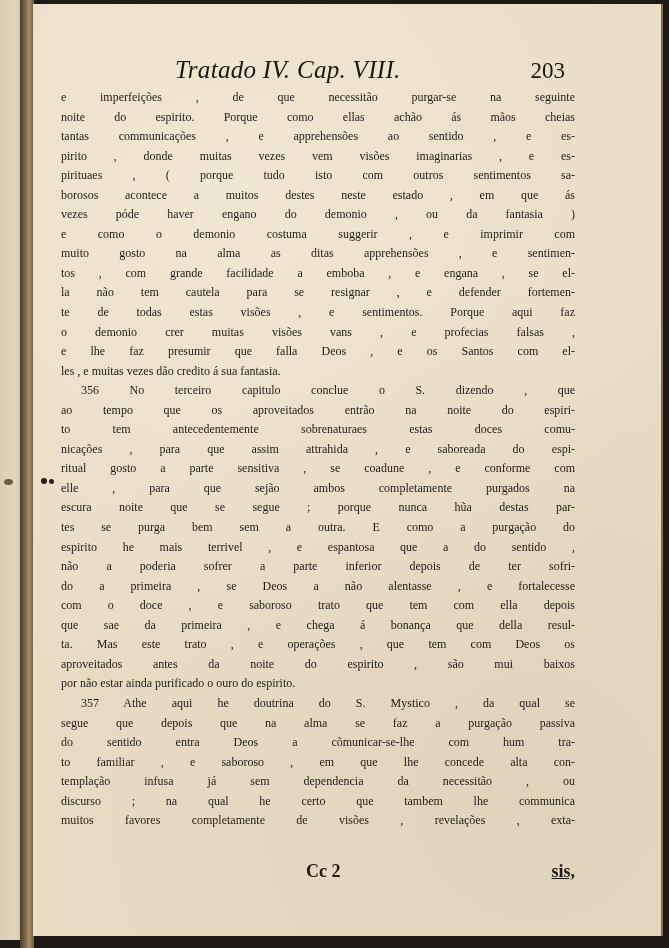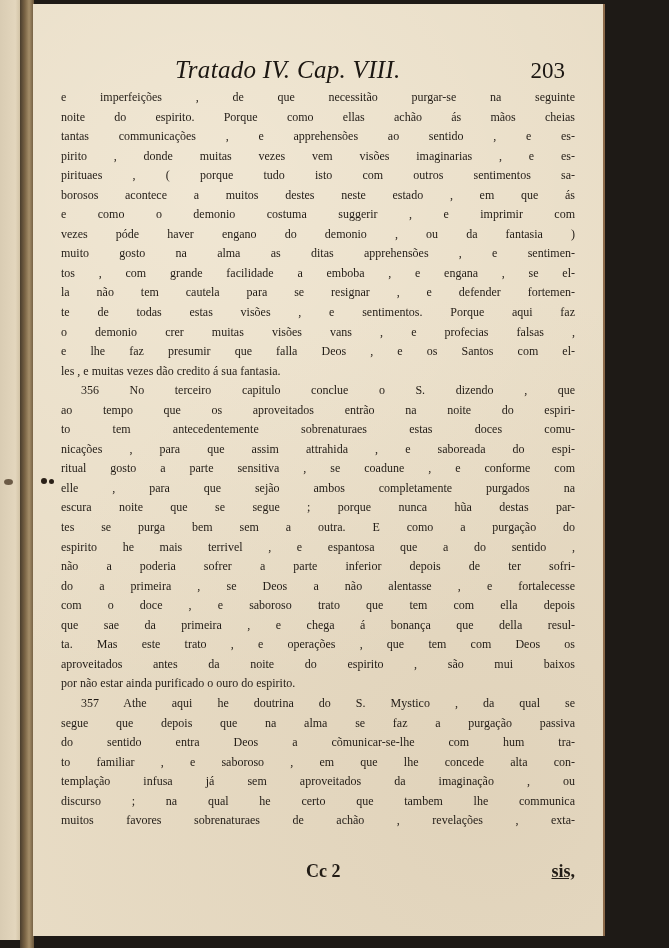--- a/index.html
+++ b/index.html
@@ -11,21 +11,21 @@
   }
   .prev-page {
     position: absolute; left: 0; top: 0; width: 22px; height: 940px;
     background: linear-gradient(90deg, #d9ccb3 0%, #e3d6bd 70%, #cbbb9c 100%);
   }
   .gutter {
     position: absolute; left: 20px; top: 0; width: 14px; height: 948px;
     background: linear-gradient(90deg, #4a3d2d 0%, #7a6445 35%, #a58e69 65%, #6b573c 100%);
   }
   .page {
-    position: absolute; left: 33px; top: 4px; width: 572px; height: 932px;
+    position: absolute; left: 33px; top: 4px; width: 630px; height: 932px;
     background: #e8dcc5;
     background-image:
       radial-gradient(circle at 30% 20%, rgba(255,250,238,0.35), transparent 60%),
       radial-gradient(circle at 80% 85%, rgba(190,170,140,0.18), transparent 55%);
     box-shadow: inset -2px 0 0 #8c6a4a;
   }
   .running-head {
     position: absolute; left: 142px; top: 52px; width: 390px;
     height: 30px; color: #1c1712;
   }
@@ -75,22 +75,22 @@
     <span class="folio">203</span>
   </div>
 
   <div class="body-text" id="body-text">
       <span class="line">e imperfeições , de que necessitão purgar-se na seguinte</span>
       <span class="line">noite do espirito. Porque como ellas achão ás mãos cheias</span>
       <span class="line">tantas communicações , e apprehensões ao sentido , e es-</span>
       <span class="line">pirito , donde muitas vezes vem visões imaginarias , e es-</span>
       <span class="line">pirituaes , ( porque tudo isto com outros sentimentos sa-</span>
       <span class="line">borosos acontece a muitos destes neste estado , em que ás</span>
+      <span class="line">vezes póde haver engano do demonio , ou da fantasia )</span>
       <span class="line">e como o demonio costuma suggerir , e imprimir com</span>
-      <span class="line">vezes póde haver engano do demonio , ou da fantasia )</span>
       <span class="line">muito gosto na alma as ditas apprehensões , e sentimen-</span>
       <span class="line">tos , com grande facilidade a emboba , e engana , se el-</span>
       <span class="line">la não tem cautela para se resignar , e defender fortemen-</span>
       <span class="line">te de todas estas visões , e sentimentos. Porque aqui faz</span>
       <span class="line">o demonio crer muitas visões vans , e profecias falsas ,</span>
       <span class="line">e lhe faz presumir que falla Deos , e os Santos com el-</span>
       <span class="line last">les , e muitas vezes dão credito á sua fantasia.</span>
       <span class="line indent">356 No terceiro capitulo conclue o S. dizendo , que</span>
       <span class="line">ao tempo que os aproveitados entrão na noite do espiri-</span>
       <span class="line">to tem antecedentemente sobrenaturaes estas doces comu-</span>
@@ -104,23 +104,23 @@
       <span class="line">do a primeira , se Deos a não alentasse , e fortalecesse</span>
       <span class="line">com o doce , e saboroso trato que tem com ella depois</span>
       <span class="line">que sae da primeira , e chega á bonança que della resul-</span>
       <span class="line">ta. Mas este trato , e operações , que tem com Deos os</span>
       <span class="line">aproveitados antes da noite do espirito , são mui baixos</span>
       <span class="line last">por não estar ainda purificado o ouro do espirito.</span>
       <span class="line indent">357 Athe aqui he doutrina do S. Mystico , da qual se</span>
       <span class="line">segue que depois que na alma se faz a purgação passiva</span>
       <span class="line">do sentido entra Deos a cõmunicar-se-lhe com hum tra-</span>
       <span class="line">to familiar , e saboroso , em que lhe concede alta con-</span>
-      <span class="line">templação infusa já sem aproveitados da imaginação , ou</span>
+      <span class="line">templação infusa já sem dependencia da necessitão , ou</span>
       <span class="line">discurso ; na qual he certo que tambem lhe communica</span>
-      <span class="line">muitos favores sobrenaturaes de achão , revelações , exta-</span>
+      <span class="line">muitos favores completamente de visões , revelações , exta-</span>
     </div>
 
   <div class="footer">
     <span class="signature">Cc 2</span>
     <span class="catchword">sis,</span>
   </div>
 </div>
 
 <div class="marks">
   <span class="dot" style="left:0;top:3px;width:9px;height:6px;background:#6b5a46;"></span>

